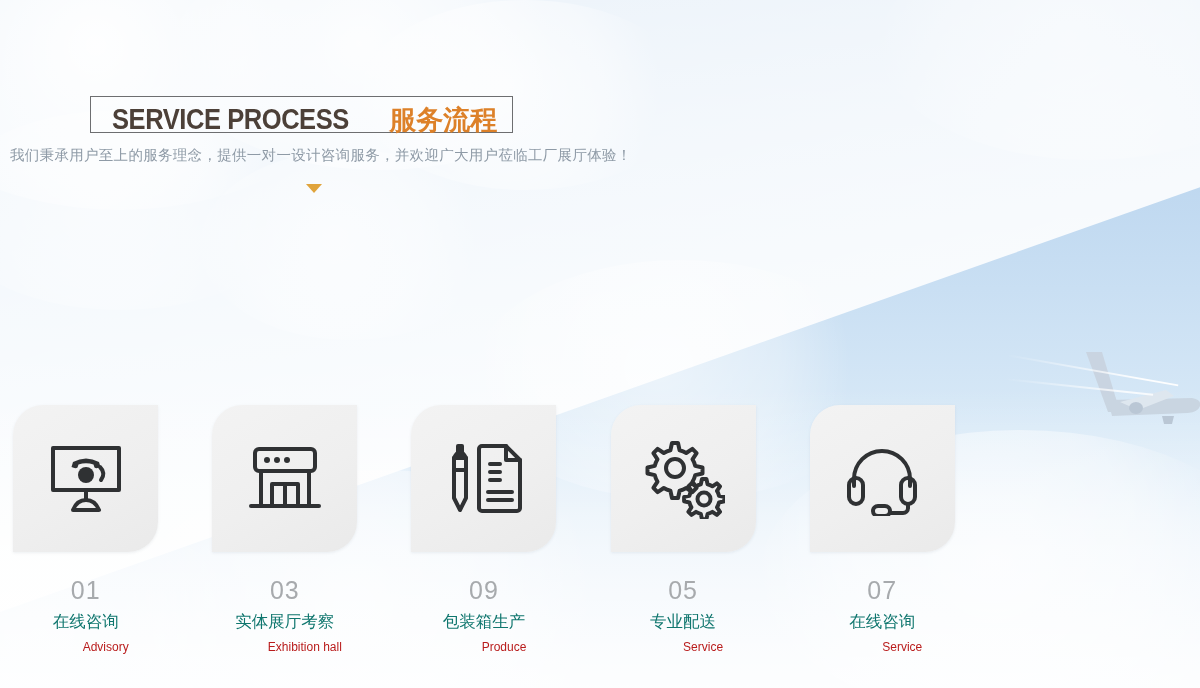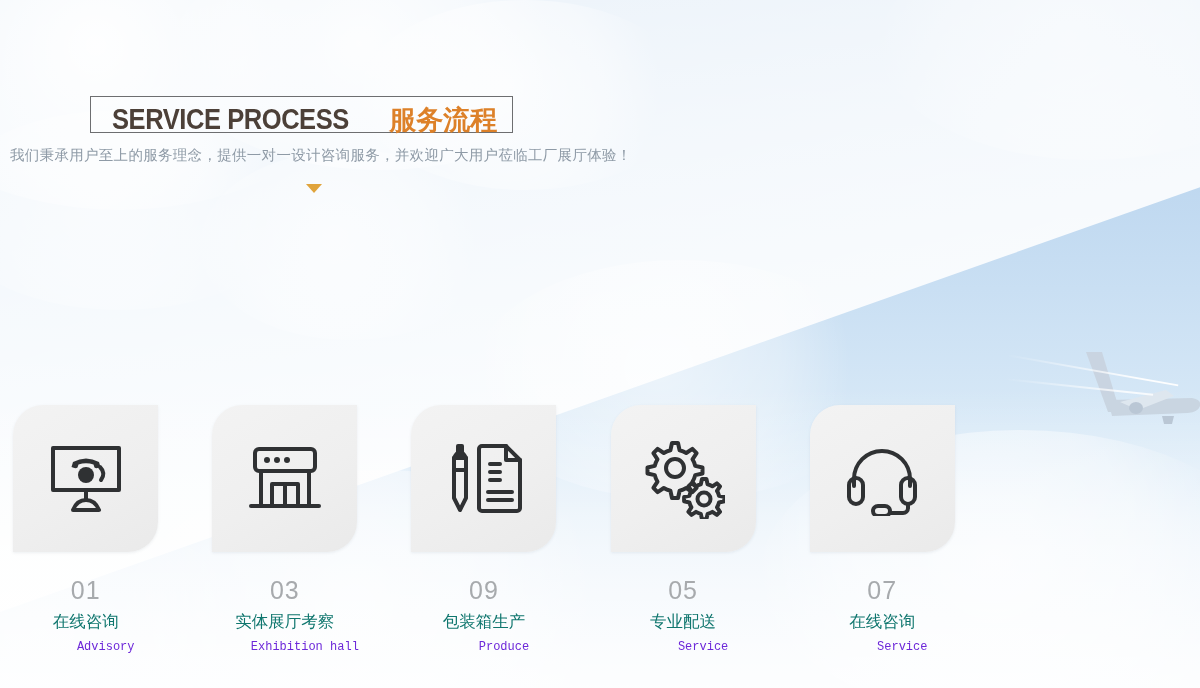--- a/index.html
+++ b/index.html
@@ -145,23 +145,23 @@
   .label-cn {
     margin-top:11px;
     font-family:"DejaVu Sans", sans-serif;
     font-size:16.5px;
     color:#0f766e;
     line-height:1;
     white-space:nowrap;
   }
   .label-en {
     margin-top:10px;
-    font-family:Liberation Mono, monospace;
+    font-family:Liberation Sans, sans-serif;
     font-size:12px;
-    color:#6d28d9;
+    color:#b91c1c;
     line-height:1;
     white-space:nowrap;
     margin-left:40px;
   }
 </style>
 </head>
 <body>
 
 <div class="sky">
   <div class="cloud c1"></div>

